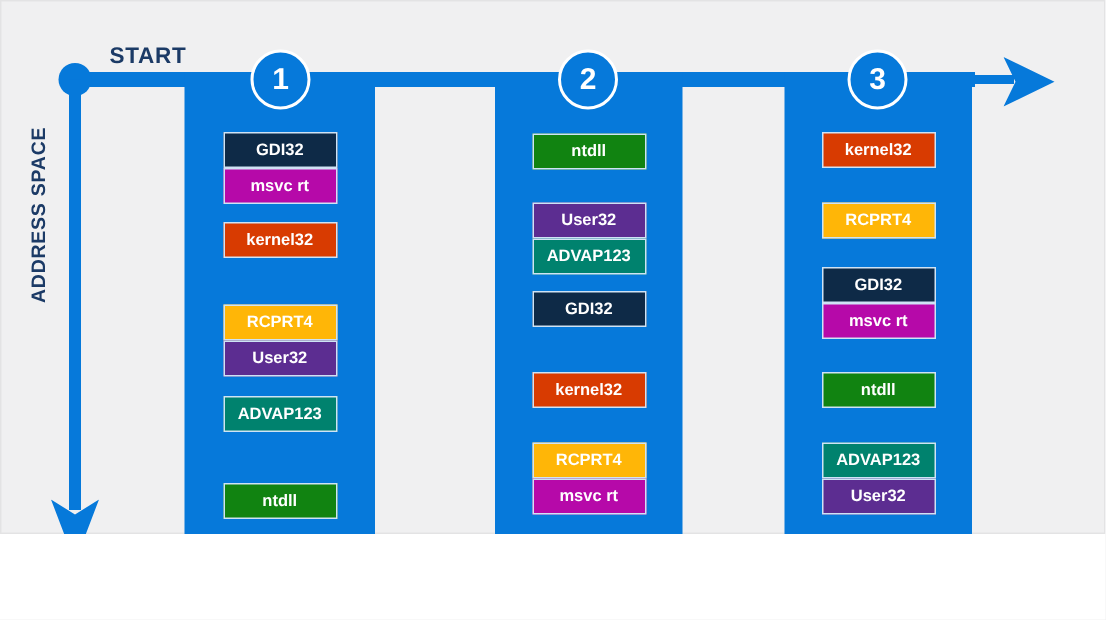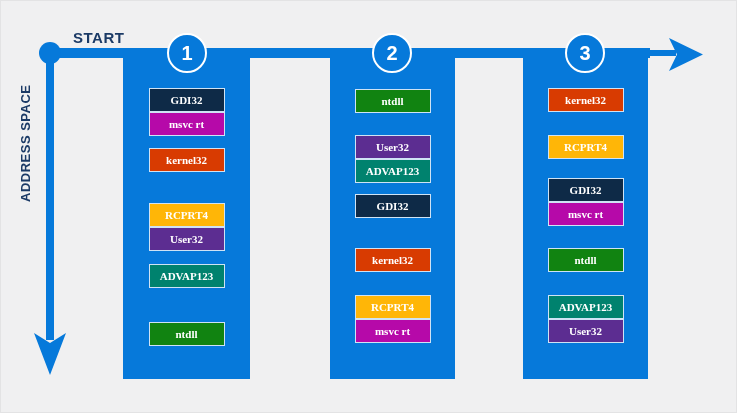--- a/index.html
+++ b/index.html
@@ -3,21 +3,21 @@
 <meta charset="utf-8">
 <style>
   html,body { margin:0; padding:0; }
   body {
     font-family: "Liberation Sans", sans-serif;
     background: #ffffff;
   }
   .canvas {
     position: relative;
     width: 737px;
-    height: 413px;
+    height: 356px;
     background: var(--background, #F0F0F1);
     box-shadow: inset 0 0 0 1px rgba(0,0,0,0.05);
     overflow: hidden;
   }
 
   
   .h-band {
     position: absolute;
     left: 50px; top: 48px;
     width: 600px; height: 10px;
@@ -103,21 +103,20 @@
   .dll-block {
     position: absolute;
     left: 50%;
     transform: translateX(-50%);
     width: 76px; height: 24px;
     box-sizing: border-box;
     border: 1px solid var(--block-border);
     display: flex;
     align-items: center;
     justify-content: center;
-    font-family: Liberation Serif, serif;
   }
   .dll-block span {
     color: #ffffff;
     font-size: 11px;
     font-weight: 700;
     white-space: nowrap;
   }
 </style>
 </head>
 <body>

